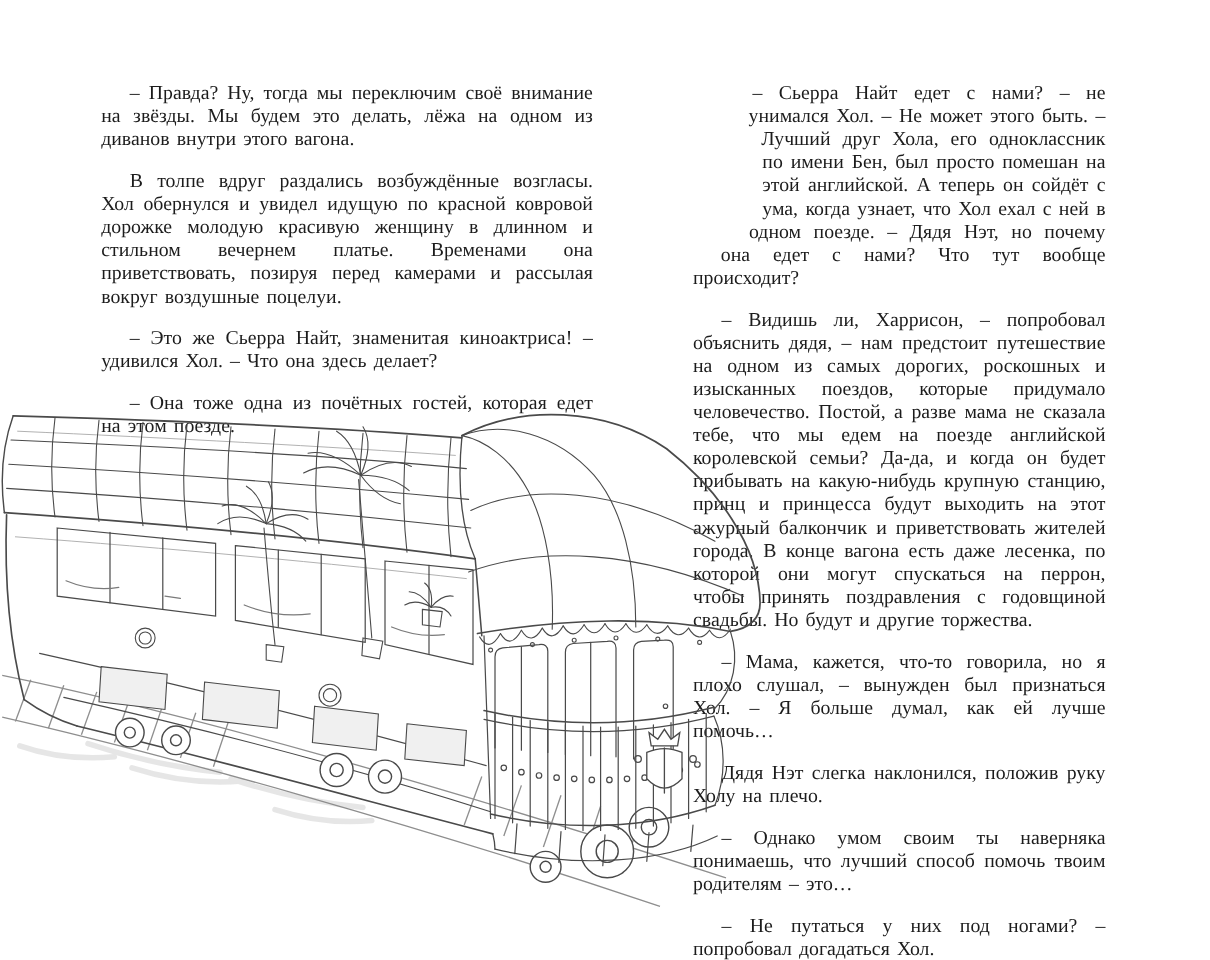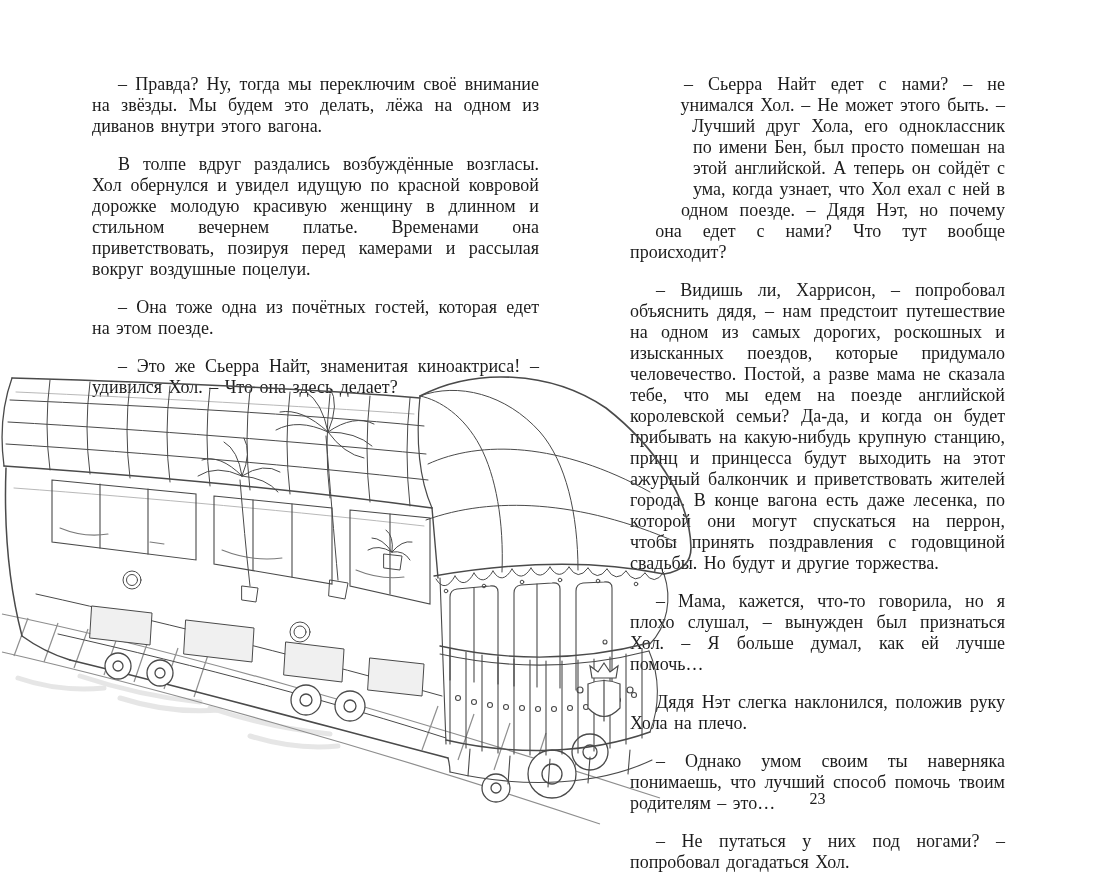--- a/index.html
+++ b/index.html
@@ -42,30 +42,30 @@
   }
 </style>
 </head>
 <body>
 
 <div class="page">
 
   <div class="col left">
     <p>– Правда? Ну, тогда мы переключим своё внимание на звёзды. Мы будем это делать, лёжа на одном из диванов внутри этого вагона.</p>
     <p>В толпе вдруг раздались возбуждённые возгласы. Хол обернулся и увидел идущую по красной ковровой дорожке молодую красивую женщину в длинном и стильном вечернем платье. Временами она приветствовать, позируя перед камерами и рассылая вокруг воздушные поцелуи.</p>
+    <p>– Это же Сьерра Найт, знаменитая киноактриса! – удивился Хол. – Что она здесь делает?</p>
     <p>– Она тоже одна из почётных гостей, которая едет на этом поезде.</p>
-    <p>– Это же Сьерра Найт, знаменитая киноактриса! – удивился Хол. – Что она здесь делает?</p>
   </div>
 
   <div class="col right">
     <div class="dome-spacer" aria-hidden="true"></div>
     <p>– Сьерра Найт едет с нами? – не унимался Хол. – Не может этого быть. – Лучший друг Хола, его одноклассник по имени Бен, был просто помешан на этой английской. А теперь он сойдёт с ума, когда узнает, что Хол ехал с ней в одном поезде. – Дядя Нэт, но почему она едет с нами? Что тут вообще происходит?</p>
     <p>– Видишь ли, Харрисон, – попробовал объяснить дядя, – нам предстоит путешествие на одном из самых дорогих, роскошных и изысканных поездов, которые придумало человечество. Постой, а разве мама не сказала тебе, что мы едем на поезде английской королевской семьи? Да-да, и когда он будет прибывать на какую-нибудь крупную станцию, принц и принцесса будут выходить на этот ажурный балкончик и приветствовать жителей города. В конце вагона есть даже лесенка, по которой они могут спускаться на перрон, чтобы принять поздравления с годовщиной свадьбы. Но будут и другие торжества.</p>
     <p>– Мама, кажется, что-то говорила, но я плохо слушал, – вынужден был признаться Хол. – Я больше думал, как ей лучше помочь…</p>
-    <p>Дядя Нэт слегка наклонился, положив руку Хола на плечо.</p>
+    <p>Дядя Нэт слегка наклонился, положив руку Холу на плечо.</p>
     <p>– Однако умом своим ты наверняка понимаешь, что лучший способ помочь твоим родителям – это…</p>
     <p>– Не путаться у них под ногами? – попробовал догадаться Хол.</p>
   </div>
 
   <figure class="illustration">
     <svg width="700" height="480" viewBox="0 0 700 480" role="img" aria-label="Карандашный рисунок вагона королевского поезда со стеклянной крышей-оранжереей, пальмами внутри, застеклённым куполом и ажурным балкончиком с гербом, стоящего на рельсах">
 
       <g stroke="#c8c8c8" stroke-width="5" opacity="0.45" fill="none" stroke-linecap="round">
         <path d="M18,332 q40,14 86,10"></path>
         <path d="M120,352 q50,16 100,12"></path>
@@ -283,15 +283,14 @@
           <path d="M588,338 Q604,331 620,338 L620,362 Q604,379 588,362 Z"></path>
           <path d="M604,334 L604,375" fill="none"></path>
           <path d="M592,332 L590,320 L598,326 L604,317 L610,326 L618,320 L616,332 Z"></path>
           <circle cx="580" cy="344" r="3" fill="none"></circle>
             <circle cx="630" cy="344" r="3" fill="none"></circle>
         </g>
       </g>
     </svg>
   </figure>
 
-  <div class="page-number">23</div>
 
 </div>
 
 </body></html>

